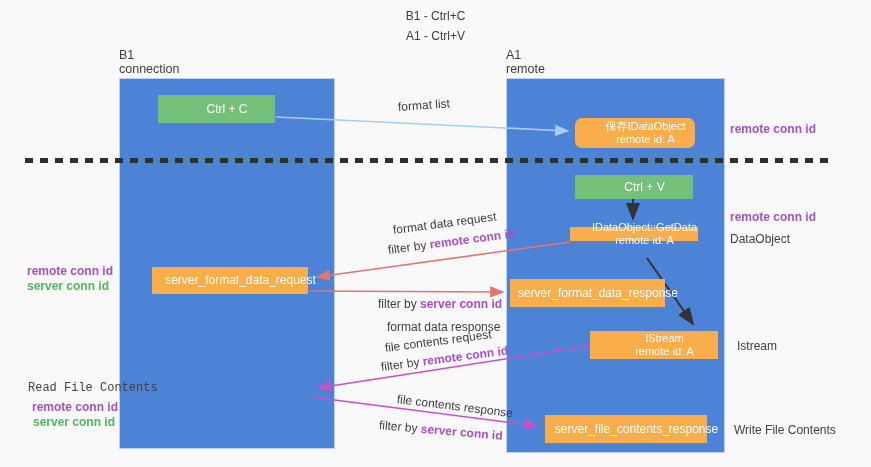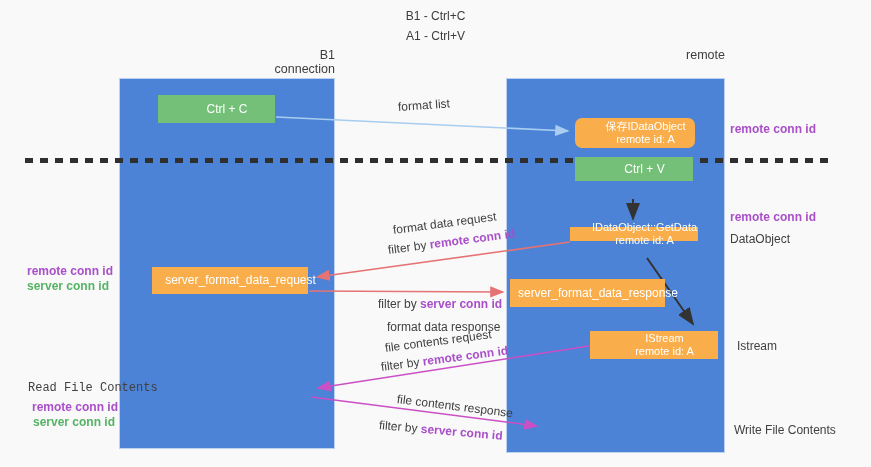--- a/index.html
+++ b/index.html
@@ -4,21 +4,21 @@
 <style>
   html,body{margin:0;padding:0;background:#f9f9fa;}
   .canvas{
     position:relative;width:871px;height:467px;overflow:hidden;
     background:var(--background,#f9f9fa);
     font-family:"Liberation Sans",sans-serif;
     color:var(--text-dark,#3d3d3d);
   }
   .title{position:absolute;left:0;top:6px;width:871px;text-align:center;
     font-size:12px;line-height:20px;color:var(--text-dark);}
-  .lane-header{position:absolute;text-align:right;font-size:12.5px;line-height:14px;color:var(--text-dark);}
+  .lane-header{position:absolute;text-align:left;font-size:12.5px;line-height:14px;color:var(--text-dark);}
   .lane{position:absolute;background:var(--lane-blue,#4c83d6);border:1px solid #bdd1f0;box-sizing:border-box;}
   .dashline{position:absolute;left:25px;top:158px;width:808px;height:5px;
     background:repeating-linear-gradient(90deg,var(--dash-black,#2f2f2f) 0 8px,transparent 8px 15px);}
   .node{position:absolute;display:flex;flex-direction:column;align-items:center;justify-content:center;
     color:#fff;text-align:center;font-size:12px;line-height:13px;box-sizing:border-box;padding-left:21px;}
   .node.green{background:var(--box-green,#74c078);}
   .node.orange{background:var(--box-orange,#f9ae4b);}
   .node .l2{font-size:11px;}
   .node.small{font-size:11px;}
   .lbl{position:absolute;font-size:12px;white-space:nowrap;color:#404040;}
@@ -38,20 +38,21 @@
   <div class="title">
     <div>B1 - Ctrl+C</div>
     <div>A1 - Ctrl+V</div>
   </div>
 
   <div class="lane-header" style="left:119px;top:48px;width:216px;">
     <div>B1</div>
     <div>connection</div>
   </div>
   <div class="lane-header" style="left:506px;top:48px;width:219px;">
+    <div>A1</div>
     <div>remote</div>
   </div>
 
   <div class="lane" style="left:119px;top:78px;width:216px;height:371px;"></div>
   <div class="lane" style="left:506px;top:78px;width:219px;height:375px;"></div>
 
   <div class="dashline"></div>
 
   <svg class="arrows" width="871" height="467" viewBox="0 0 871 467">
     <defs>
@@ -79,21 +80,21 @@
 
   <div class="node green" style="left:158px;top:95px;width:117px;height:28px;">
     <span>Ctrl + C</span>
   </div>
 
   <div class="node orange small" style="left:575px;top:118px;width:120px;height:30px;border-radius:7px;">
     <span>保存IDataObject</span>
     <span class="l2">remote id: A</span>
   </div>
 
-  <div class="node green" style="left:575px;top:157px;width:118px;height:24px;">
+  <div class="node green" style="left:575px;top:175px;width:118px;height:24px;">
     <span>Ctrl + V</span>
   </div>
 
   <div class="node orange small" style="left:570px;top:227px;width:128px;height:14px;">
     <span>IDataObject::GetData</span>
     <span class="l2">remote id: A</span>
   </div>
 
   <div class="node orange small" style="left:590px;top:331px;width:128px;height:28px;">
     <span>IStream</span>
@@ -102,20 +103,23 @@
 
   <div class="node orange" style="left:510px;top:279px;width:155px;height:28px;">
     <span>server_format_data_response</span>
   </div>
 
   <div class="node orange" style="left:152px;top:267px;width:156px;height:27px;">
     <span>server_format_data_request</span>
   </div>
 
 
+  <div class="node orange" style="left:545px;top:415px;width:162px;height:28px;">
+    <span>server_file_contents_response</span>
+  </div>
 
   <div class="lbl rot-up4" style="left:398px;top:100px;">format list</div>
 
   <div class="lbl rot-up" style="left:393px;top:223px;">format data request</div>
   <div class="lbl rot-up" style="left:388px;top:243px;">
     <span>filter by </span><span class="purple">remote conn id</span>
   </div>
 
   <div class="lbl" style="left:387px;top:275px;margin-top:45px;">format data response</div>
   <div class="lbl" style="left:378px;top:297px;">

